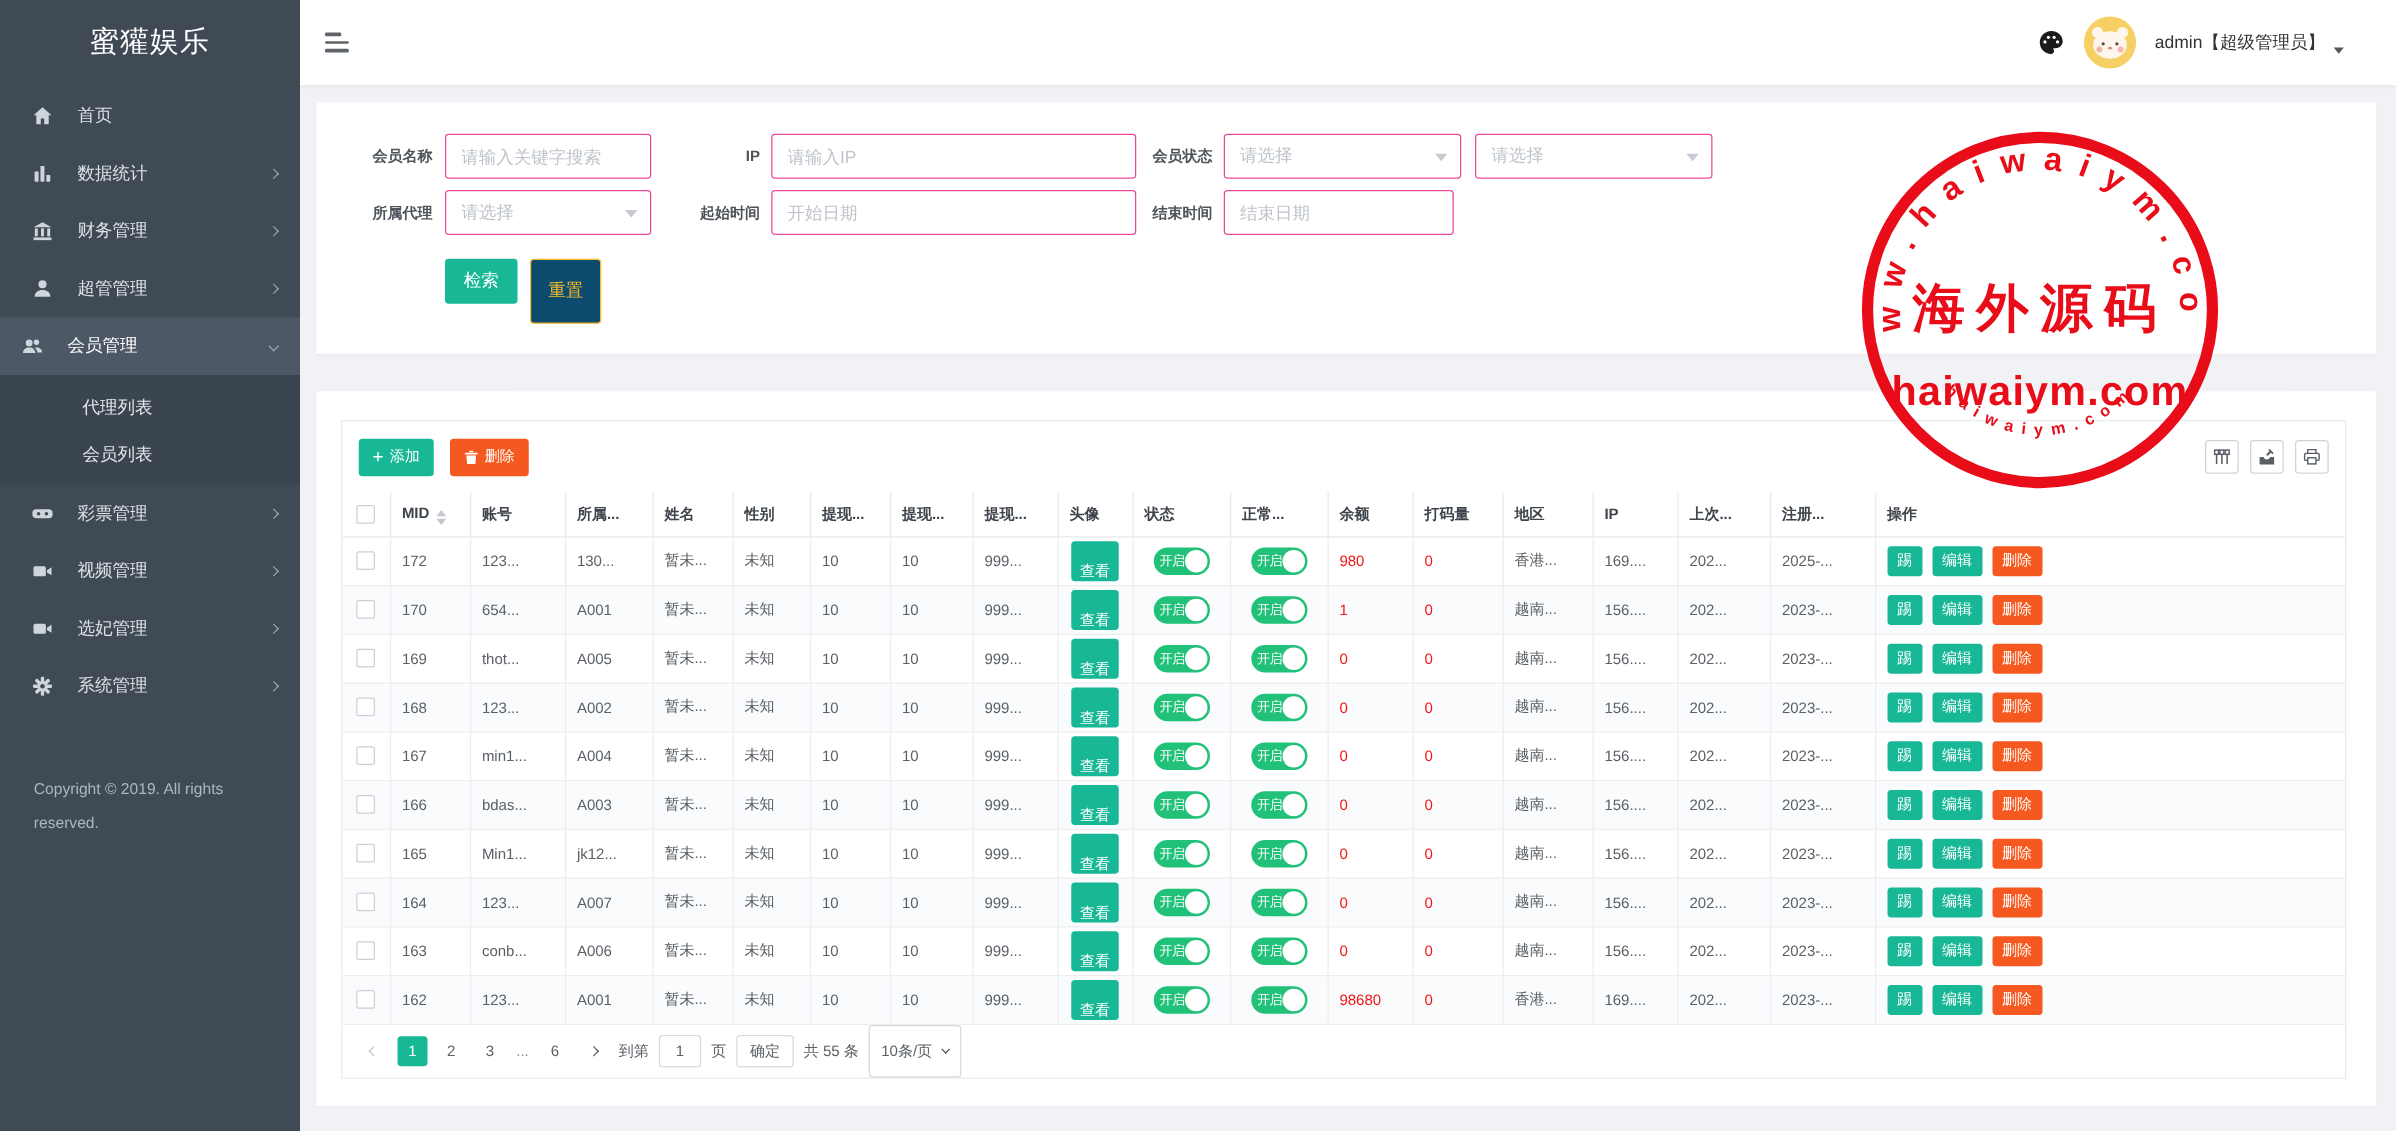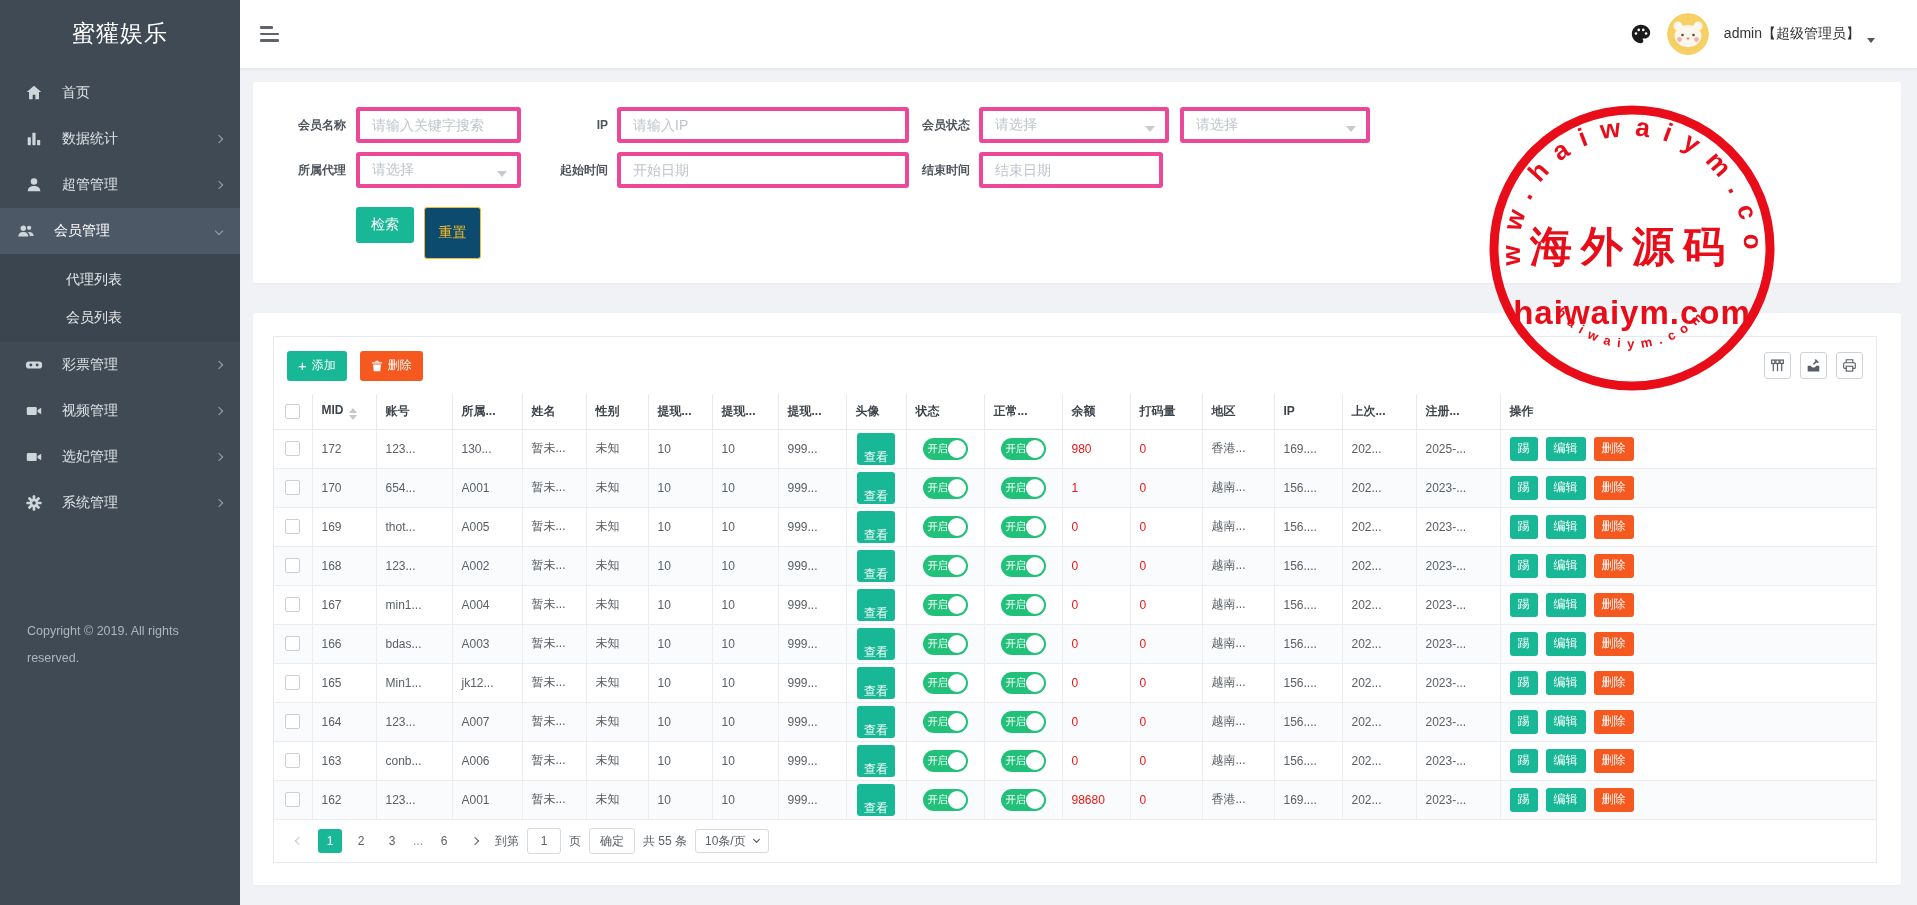--- a/index.html
+++ b/index.html
@@ -43,21 +43,21 @@
   .caret{width:0;height:0;border-left:4.5px solid transparent;border-right:4.5px solid transparent;border-top:5.5px solid #555;}
 
   
   .main{position:absolute;left:240px;top:68px;right:0;bottom:0;}
   .card{position:absolute;background:#fff;border-radius:2px;box-shadow:0 1px 2px rgba(0,0,0,.03);}
   .filter-card{left:13px;top:14px;right:16px;height:201px;}
   .table-card{left:13px;top:245px;right:16px;height:572px;}
 
   
   .f-label{position:absolute;height:36px;line-height:36px;text-align:right;font-size:12px;color:#4e545b;font-weight:600;}
-  .f-input,.f-select{position:absolute;height:36px;border:4px solid #ec4899;border-radius:3px;background:#fff;font-size:14px;}
+  .f-input,.f-select{position:absolute;height:36px;border:1px solid #ec4899;border-radius:3px;background:#fff;font-size:14px;}
   .f-input{padding:0 12px;color:#333;outline:none;font-family:inherit;}
   .f-input::placeholder{color:#bfc4cc;}
   .f-select{display:flex;align-items:center;padding:0 26px 0 12px;color:#bfc4cc;cursor:pointer;}
   .tri{position:absolute;right:10px;top:15px;border-left:5px solid transparent;border-right:5px solid transparent;border-top:6px solid #c6cad1;}
   .r1{top:25px;} .r2{top:70px;} .r3{top:125px;}
   .fl-a{left:0;width:93px;} .fc-a{left:103px;width:165px;}
   .fl-b{left:255px;width:100px;} .fc-b{left:364px;width:292px;}
   .fl-c{left:617px;width:100px;} .fc-c{left:726px;width:190px;}
   .fc-d{left:927px;width:190px;} .fc-e{left:726px;width:184px;}
   .search-btn{position:absolute;left:103px;width:58px;height:36px;background:var(--accent_teal);color:#fff;
@@ -107,21 +107,21 @@
           cursor:pointer;}
   .pg-num.active{background:var(--accent_teal);color:#fff;}
   .pg-dots{width:14px;text-align:center;color:#8a9097;}
   .pg-prev .chev{border-color:#c3c7cd;}
   .pg-next .chev{border-color:#5a6066;}
   .pg-text{margin:0 1px;}
   .pg-input{width:34px;height:26px;border:1px solid #d6dade;border-radius:3px;text-align:center;font-size:12px;
             color:#5a6066;outline:none;font-family:inherit;}
   .pg-confirm{height:26px;padding:0 10px;background:#fff;border:1px solid #d6dade;border-radius:3px;font-size:12px;
               color:#5a6066;cursor:pointer;font-family:inherit;}
-  .pg-select{height:24px;border:1px solid #d6dade;border-radius:3px;display:inline-flex;align-items:center;gap:8px;
+  .pg-select{height:42px;border:1px solid #d6dade;border-radius:3px;display:inline-flex;align-items:center;gap:8px;
              padding:0 9px;cursor:pointer;background:#fff;}
   .pg-select .chev{width:5px;height:5px;border-color:#454a50;margin-top:-3px;}
 
   
   .stamp{position:absolute;left:1482px;top:98px;width:300px;height:300px;z-index:50;pointer-events:none;opacity:.95;}
 </style>
 </head>
 <body>
 
 <div class="app">
@@ -141,20 +141,37 @@
           <span class="nav-ico">
             <svg viewBox="0 0 20 20" width="18" height="18">
               <g fill="currentColor">
                 <rect x="3" y="8" width="3.5" height="9" rx="0.5"></rect>
                 <rect x="8.2" y="3" width="3.5" height="14" rx="0.5"></rect>
                 <rect x="13.4" y="11" width="3.5" height="6" rx="0.5"></rect>
               </g>
             </svg>
           </span>
           <span>数据统计</span>
+          <span class="nav-arrow">
+            <i class="chev chev-right"></i>
+          </span>
+        </div>
+        <div class="nav-item">
+          <span class="nav-ico">
+            <svg viewBox="0 0 20 20" width="18" height="18">
+              <g fill="currentColor">
+                <path d="M10 2 L18 6.5 H2 Z"></path>
+                <rect x="3.2" y="7.5" width="2.6" height="7"></rect>
+                <rect x="8.7" y="7.5" width="2.6" height="7"></rect>
+                <rect x="14.2" y="7.5" width="2.6" height="7"></rect>
+                <rect x="2" y="15.5" width="16" height="2.4"></rect>
+              </g>
+            </svg>
+          </span>
+          <span>财务管理</span>
           <span class="nav-arrow">
             <i class="chev chev-right"></i>
           </span>
         </div>
         <div class="nav-item">
           <span class="nav-ico">
             <svg viewBox="0 0 20 20" width="18" height="18">
               <g fill="currentColor">
                 <circle cx="10" cy="6" r="3.6"></circle>
                 <path d="M3 17 c0-4 3-6 7-6 s7 2 7 6 Z"></path>

